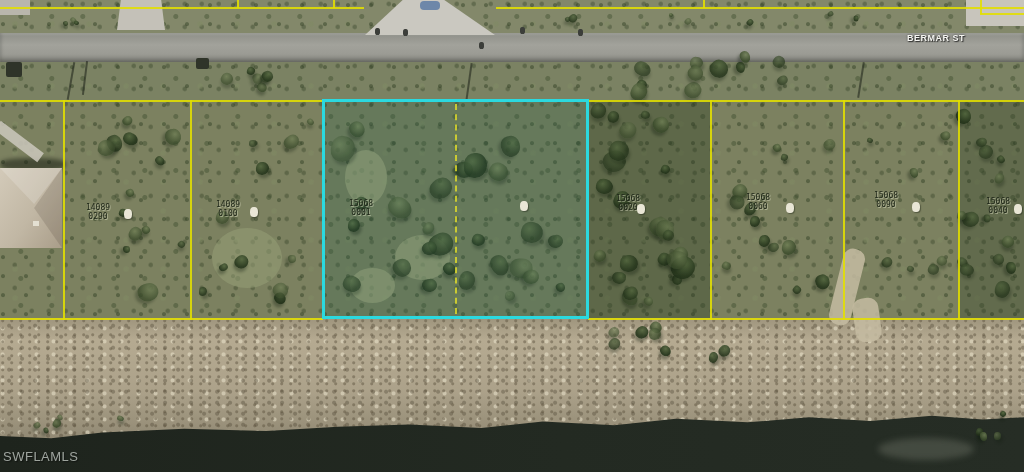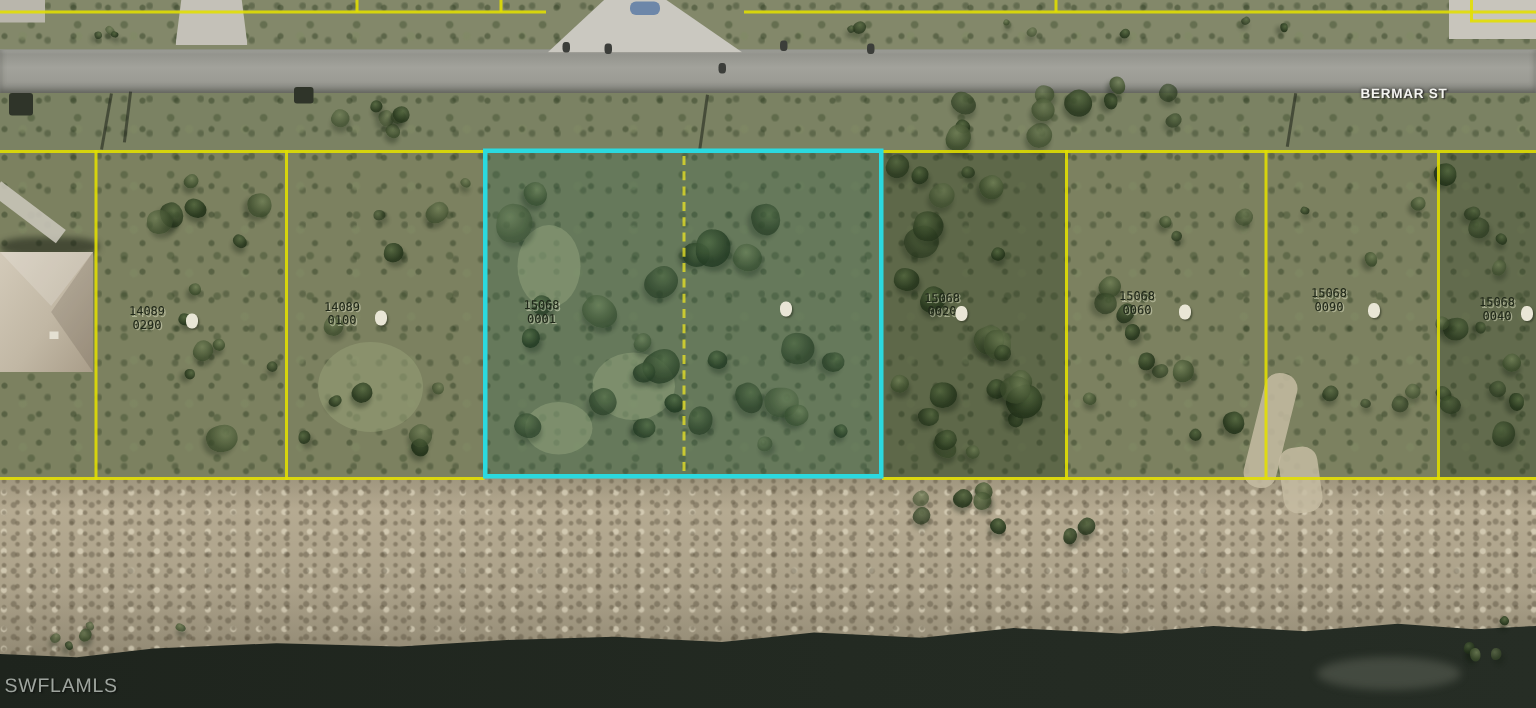--- a/index.html
+++ b/index.html
@@ -111,21 +111,21 @@
   .marker-dot { position:absolute; background:#e9e6d6; border-radius:45%;
     box-shadow:1px 1px 1px rgba(40,45,30,.5); z-index:7; }
 
   
   .parcel-label { position:absolute; width:48px; text-align:center;
     font-family:"DejaVu Sans Mono", monospace; font-size:8px; line-height:9px;
     color:#20281a; text-shadow:1px 1px 0 rgba(228,230,202,.5); z-index:7;
     white-space:nowrap; }
   .street-label { position:absolute; left:901px; top:33px; width:70px; text-align:center;
     font-size:9px; font-weight:bold; letter-spacing:.5px; color:#f4f4f0;
-    text-shadow:0 0 2px #3a3a38, 1px 1px 1px #2e2e2c; z-index:8;margin-top:24px; }
+    text-shadow:0 0 2px #3a3a38, 1px 1px 1px #2e2e2c; z-index:8; }
   .watermark { position:absolute; left:3px; top:449px; font-size:13px;
     letter-spacing:.5px; color:rgba(188,194,188,.82);
     text-shadow:1px 1px 1px rgba(10,12,10,.6); z-index:8; }
 </style>
 </head>
 <body>
 
 <div class="scene">
 
   <div class="zone grass top-grass"></div>

